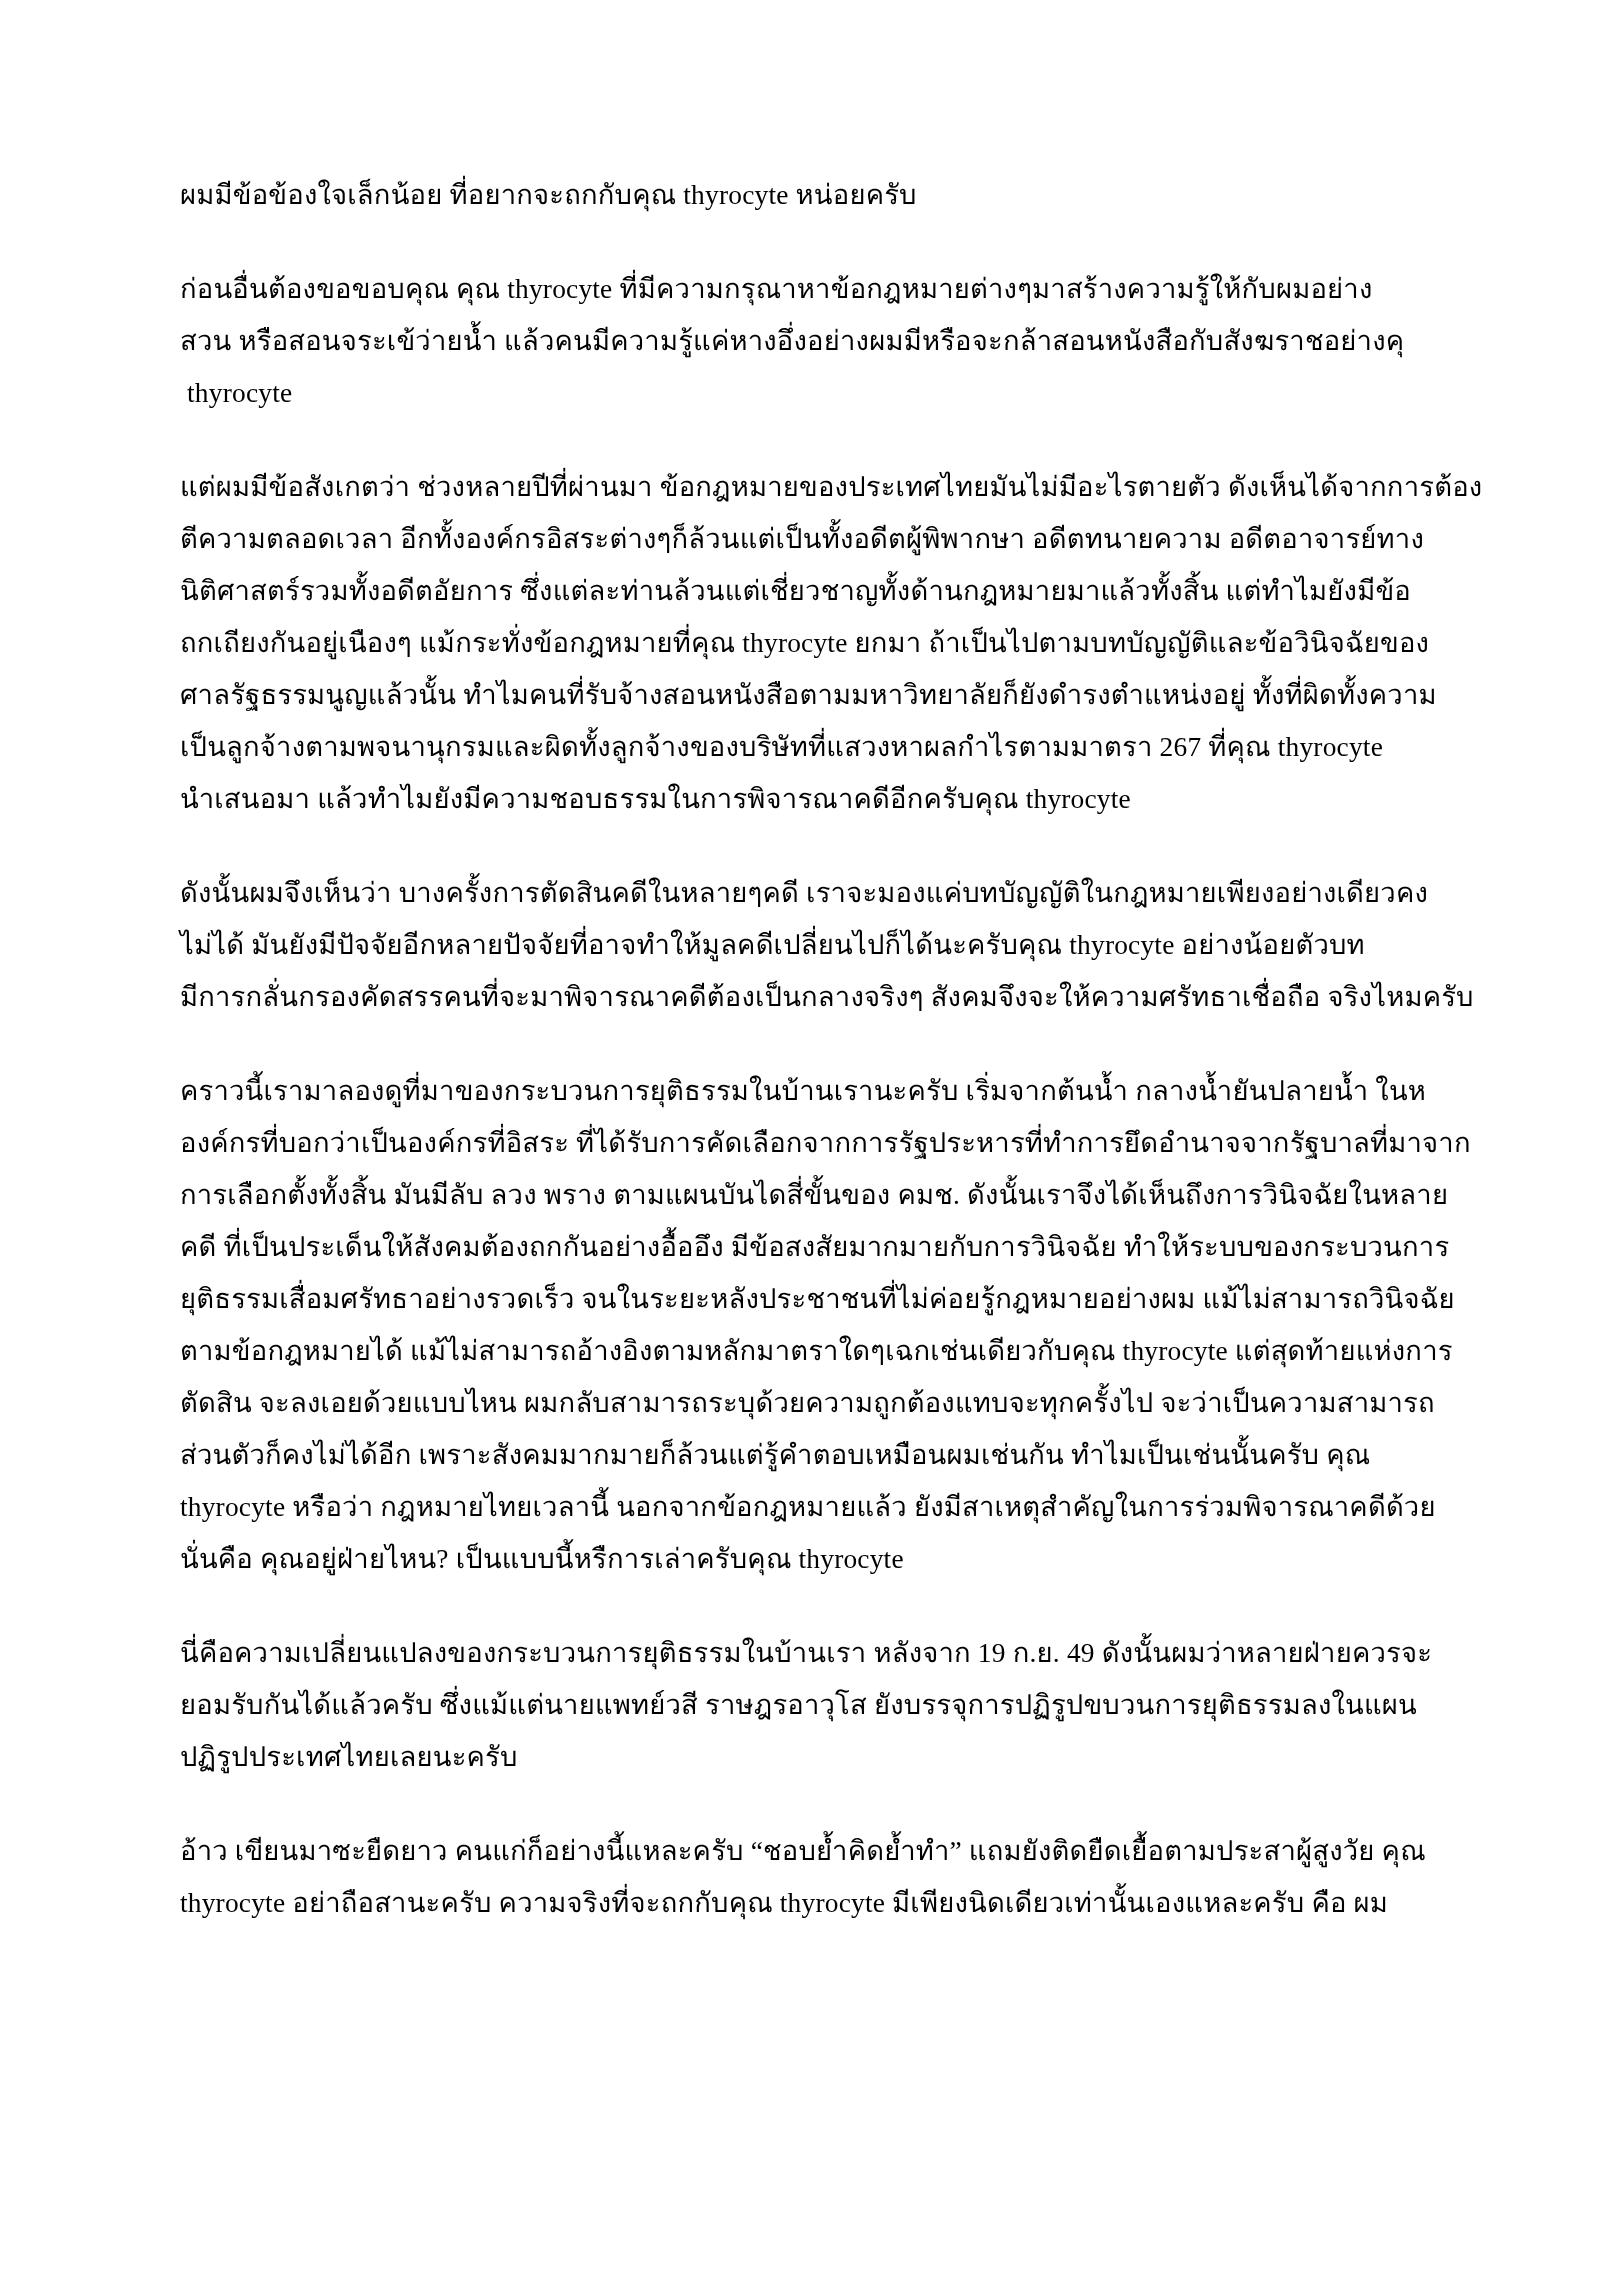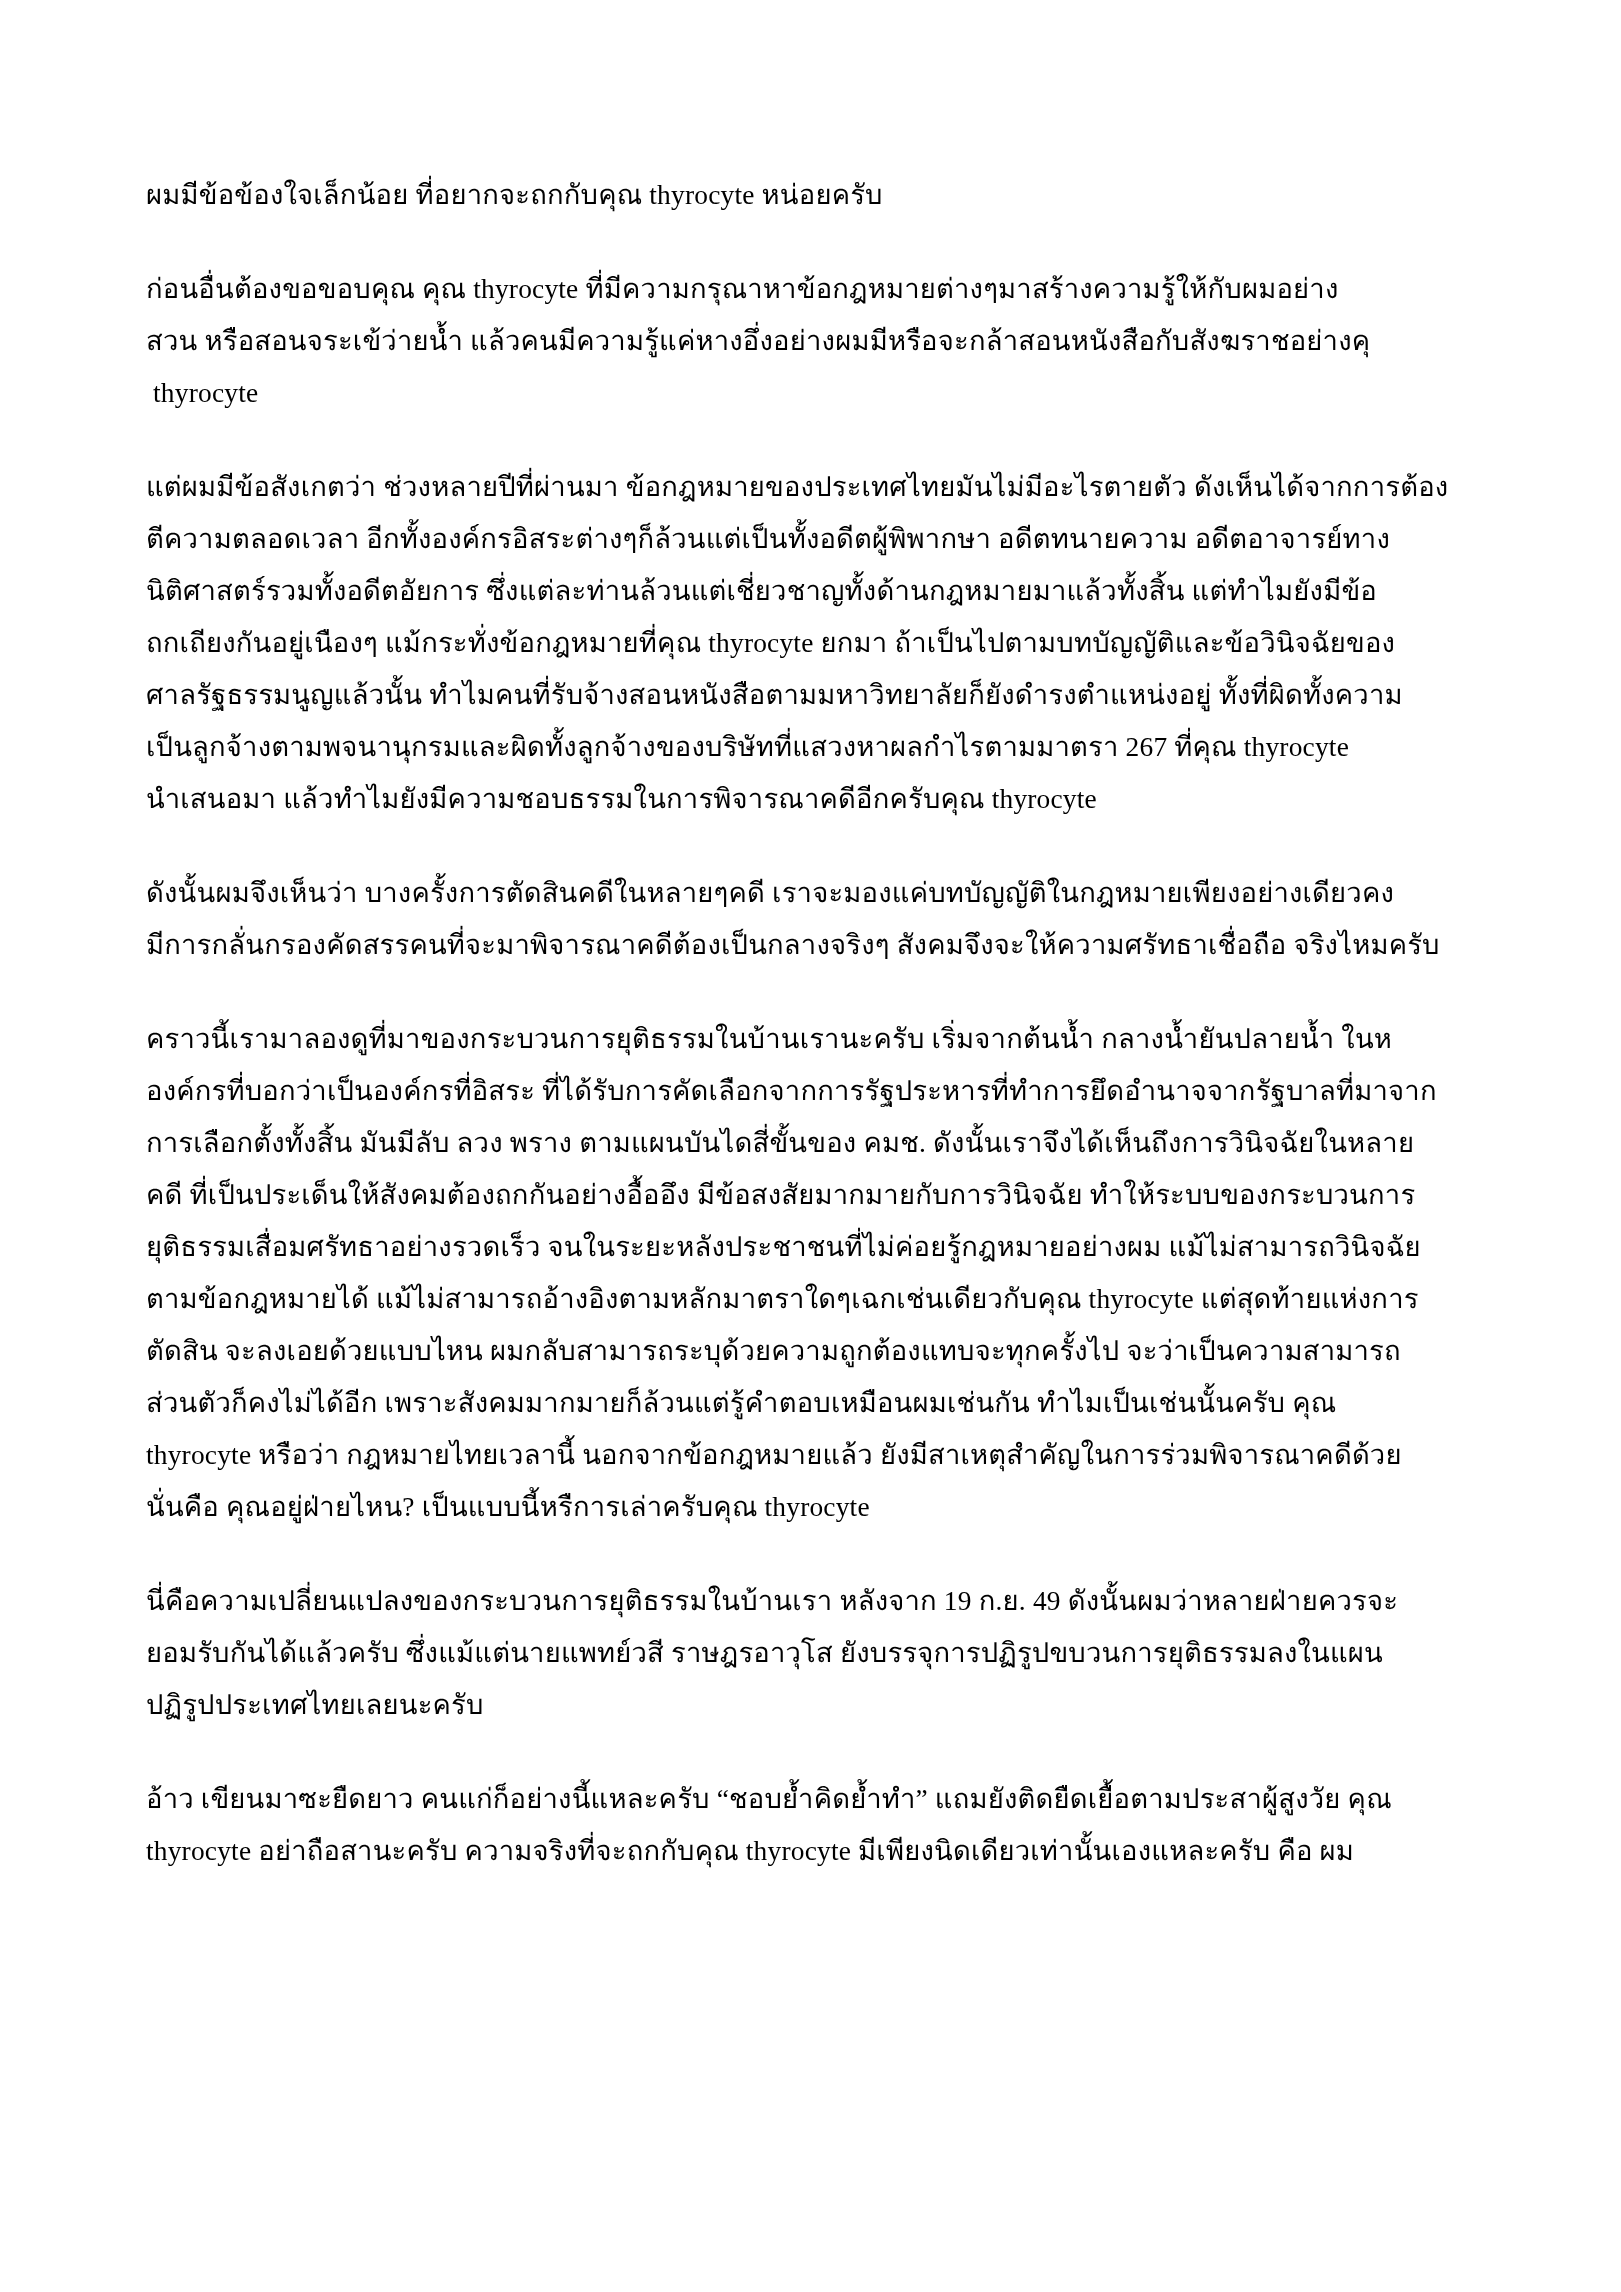--- a/index.html
+++ b/index.html
@@ -15,21 +15,21 @@
     font-family: "Liberation Serif", "DejaVu Serif", serif;
     overflow: hidden;
   }
   .page {
     position: absolute;
     inset: 0;
     background: #ffffff;
   }
   .content {
     position: absolute;
-    left: 146px;
+    left: 180px;
     top: 169px;
     width: 1318px;
   }
   .para {
     margin: 0 0 42px 0;
   }
   .line {
     font-size: 27.4px;
     line-height: 52px;
     white-space: pre-wrap;
@@ -53,20 +53,21 @@
         <div class="line">แต่ผมมีข้อสังเกตว่า ช่วงหลายปีที่ผ่านมา ข้อกฎหมายของประเทศไทยมันไม่มีอะไรตายตัว ดังเห็นได้จากการต้อง</div>
         <div class="line">ตีความตลอดเวลา อีกทั้งองค์กรอิสระต่างๆก็ล้วนแต่เป็นทั้งอดีตผู้พิพากษา อดีตทนายความ อดีตอาจารย์ทาง</div>
         <div class="line">นิติศาสตร์รวมทั้งอดีตอัยการ ซึ่งแต่ละท่านล้วนแต่เชี่ยวชาญทั้งด้านกฎหมายมาแล้วทั้งสิ้น แต่ทำไมยังมีข้อ</div>
         <div class="line">ถกเถียงกันอยู่เนืองๆ แม้กระทั่งข้อกฎหมายที่คุณ thyrocyte ยกมา ถ้าเป็นไปตามบทบัญญัติและข้อวินิจฉัยของ</div>
         <div class="line">ศาลรัฐธรรมนูญแล้วนั้น ทำไมคนที่รับจ้างสอนหนังสือตามมหาวิทยาลัยก็ยังดำรงตำแหน่งอยู่ ทั้งที่ผิดทั้งความ</div>
         <div class="line">เป็นลูกจ้างตามพจนานุกรมและผิดทั้งลูกจ้างของบริษัทที่แสวงหาผลกำไรตามมาตรา 267 ที่คุณ thyrocyte</div>
         <div class="line">นำเสนอมา แล้วทำไมยังมีความชอบธรรมในการพิจารณาคดีอีกครับคุณ thyrocyte</div>
       </div>
       <div class="para">
         <div class="line">ดังนั้นผมจึงเห็นว่า บางครั้งการตัดสินคดีในหลายๆคดี เราจะมองแค่บทบัญญัติในกฎหมายเพียงอย่างเดียวคง</div>
+        <div class="line">ไม่ได้ มันยังมีปัจจัยอีกหลายปัจจัยที่อาจทำให้มูลคดีเปลี่ยนไปก็ได้นะครับคุณ thyrocyte อย่างน้อยตัวบท</div>
         <div class="line">มีการกลั่นกรองคัดสรรคนที่จะมาพิจารณาคดีต้องเป็นกลางจริงๆ สังคมจึงจะให้ความศรัทธาเชื่อถือ จริงไหมครับ</div>
       </div>
       <div class="para">
         <div class="line">คราวนี้เรามาลองดูที่มาของกระบวนการยุติธรรมในบ้านเรานะครับ เริ่มจากต้นน้ำ กลางน้ำยันปลายน้ำ ในห</div>
         <div class="line">องค์กรที่บอกว่าเป็นองค์กรที่อิสระ ที่ได้รับการคัดเลือกจากการรัฐประหารที่ทำการยึดอำนาจจากรัฐบาลที่มาจาก</div>
         <div class="line">การเลือกตั้งทั้งสิ้น มันมีลับ ลวง พราง ตามแผนบันไดสี่ขั้นของ คมช. ดังนั้นเราจึงได้เห็นถึงการวินิจฉัยในหลาย</div>
         <div class="line">คดี ที่เป็นประเด็นให้สังคมต้องถกกันอย่างอื้ออึง มีข้อสงสัยมากมายกับการวินิจฉัย ทำให้ระบบของกระบวนการ</div>
         <div class="line">ยุติธรรมเสื่อมศรัทธาอย่างรวดเร็ว จนในระยะหลังประชาชนที่ไม่ค่อยรู้กฎหมายอย่างผม แม้ไม่สามารถวินิจฉัย</div>
         <div class="line">ตามข้อกฎหมายได้ แม้ไม่สามารถอ้างอิงตามหลักมาตราใดๆเฉกเช่นเดียวกับคุณ thyrocyte แต่สุดท้ายแห่งการ</div>
         <div class="line">ตัดสิน จะลงเอยด้วยแบบไหน ผมกลับสามารถระบุด้วยความถูกต้องแทบจะทุกครั้งไป จะว่าเป็นความสามารถ</div>

